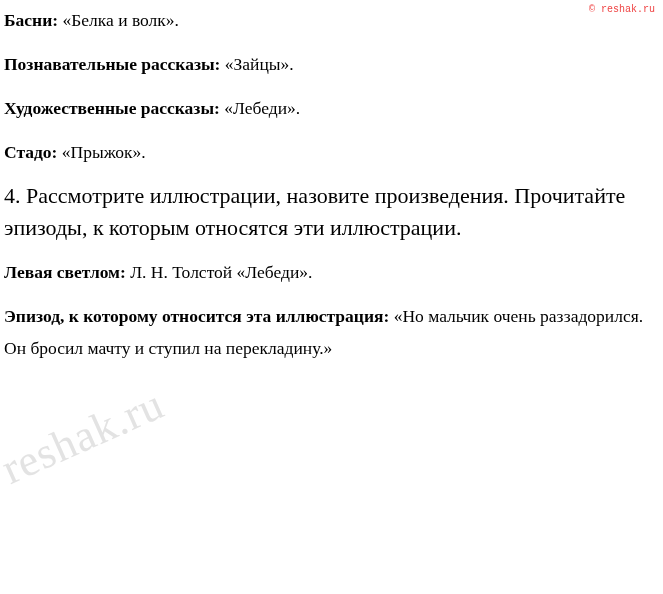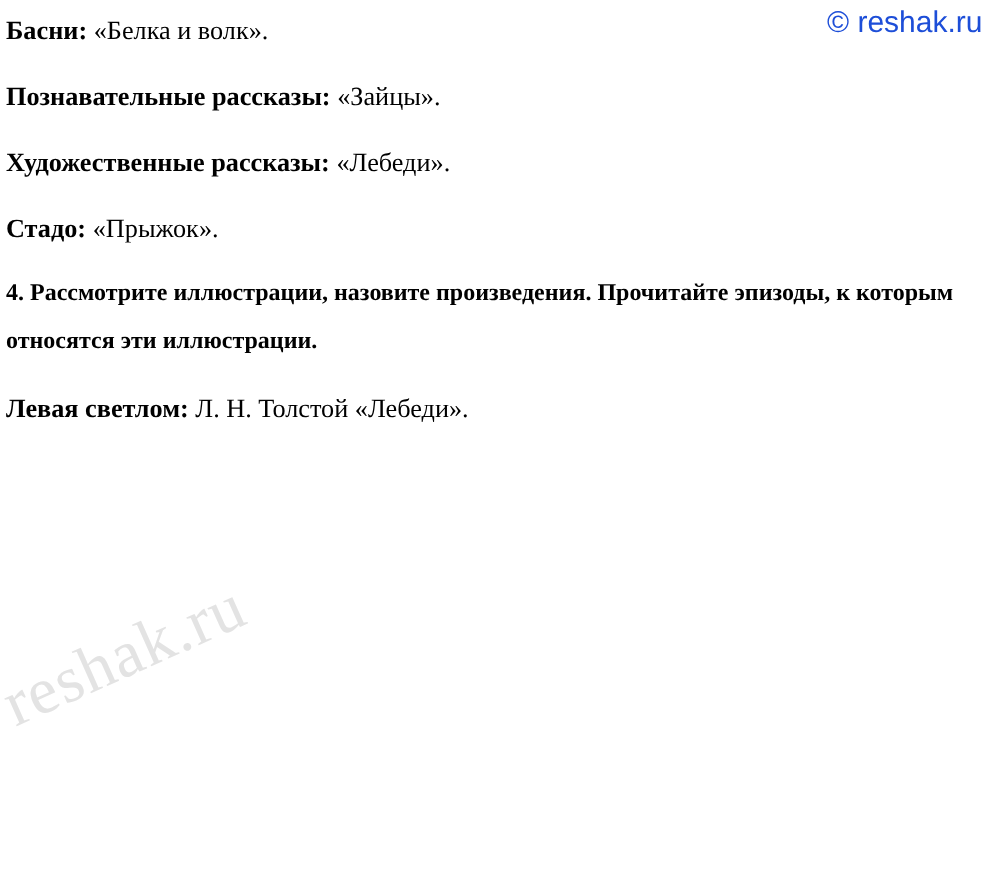--- a/index.html
+++ b/index.html
@@ -19,23 +19,23 @@
     position: relative;
     width: 663px;
     height: 594px;
     box-sizing: border-box;
     padding: 4px 6px 0 4px;
   }
   .watermark-corner {
     position: absolute;
     top: 4px;
     right: 8px;
-    font-family: Liberation Sans, sans-serif;
-    font-size: 20px;
-    color: #1d4ed8;
+    font-family: Liberation Mono, monospace;
+    font-size: 10px;
+    color: #ef4444;
     white-space: nowrap;
   }
   .watermark-diag {
     position: absolute;
     left: -6px;
     top: 448px;
     font-family: "Liberation Serif", serif;
     font-size: 44px;
     color: #e3e3e3;
     transform: rotate(-24deg);
@@ -52,23 +52,23 @@
   b {
     font-weight: bold;
   }
   .para {
     margin: 0 0 12px 0;
     font-size: 17.5px;
     line-height: 32px;
   }
   .task {
     margin: 0 0 12px 0;
-    font-size: 16px;
+    font-size: 22px;
     line-height: 32px;
-    font-weight: bold;
+    font-weight: normal;
   }
   .block-1 { margin-top: 0; }
 </style>
 </head>
 <body>
 
 <div class="page">
 
   <div class="watermark-diag">reshak.ru</div>
   <div class="watermark-corner">© reshak.ru</div>
@@ -95,15 +95,18 @@
     <p class="task">
       <span>4.</span><span> Рассмотрите иллюстрации, назовите произведения. Прочитайте эпизоды, к которым относятся эти иллюстрации.</span>
     </p>
 
     <p class="para">
       <b>Левая светлом:</b><span> Л. Н. Толстой «Лебеди».</span>
     </p>
 
 
 
+    <p class="para">
+      <b>Эпизод, к которому относится эта иллюстрация:</b><span> «Но мальчик очень раззадорился. Он бросил мачту и ступил на перекладину.»</span>
+    </p>
 
   </div>
 </div>
 
 </body></html>

